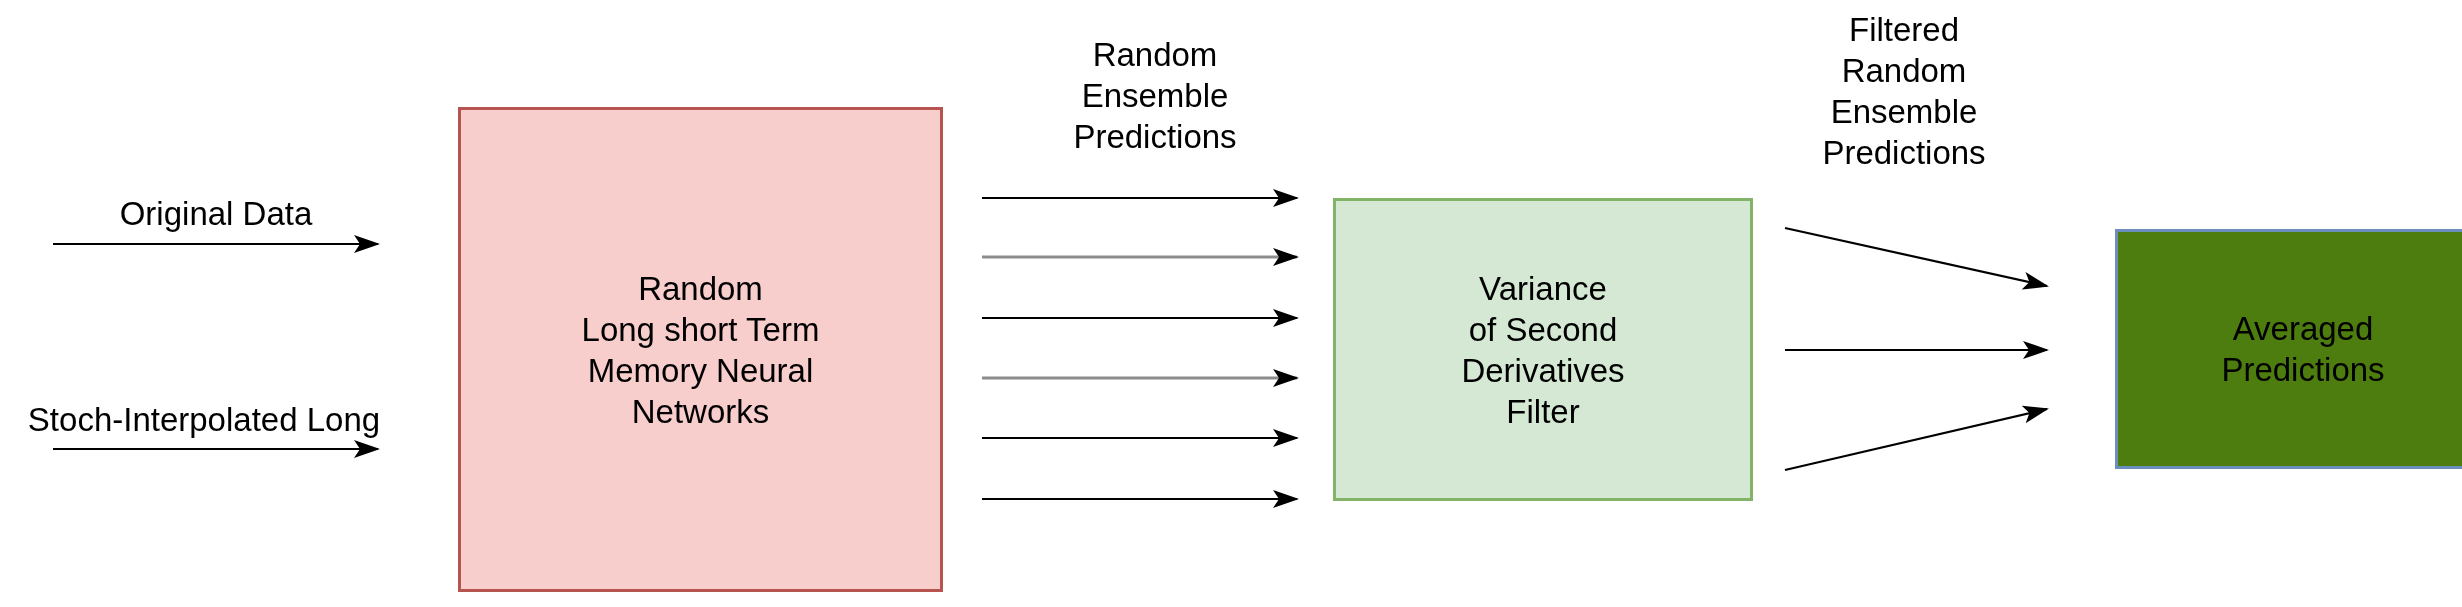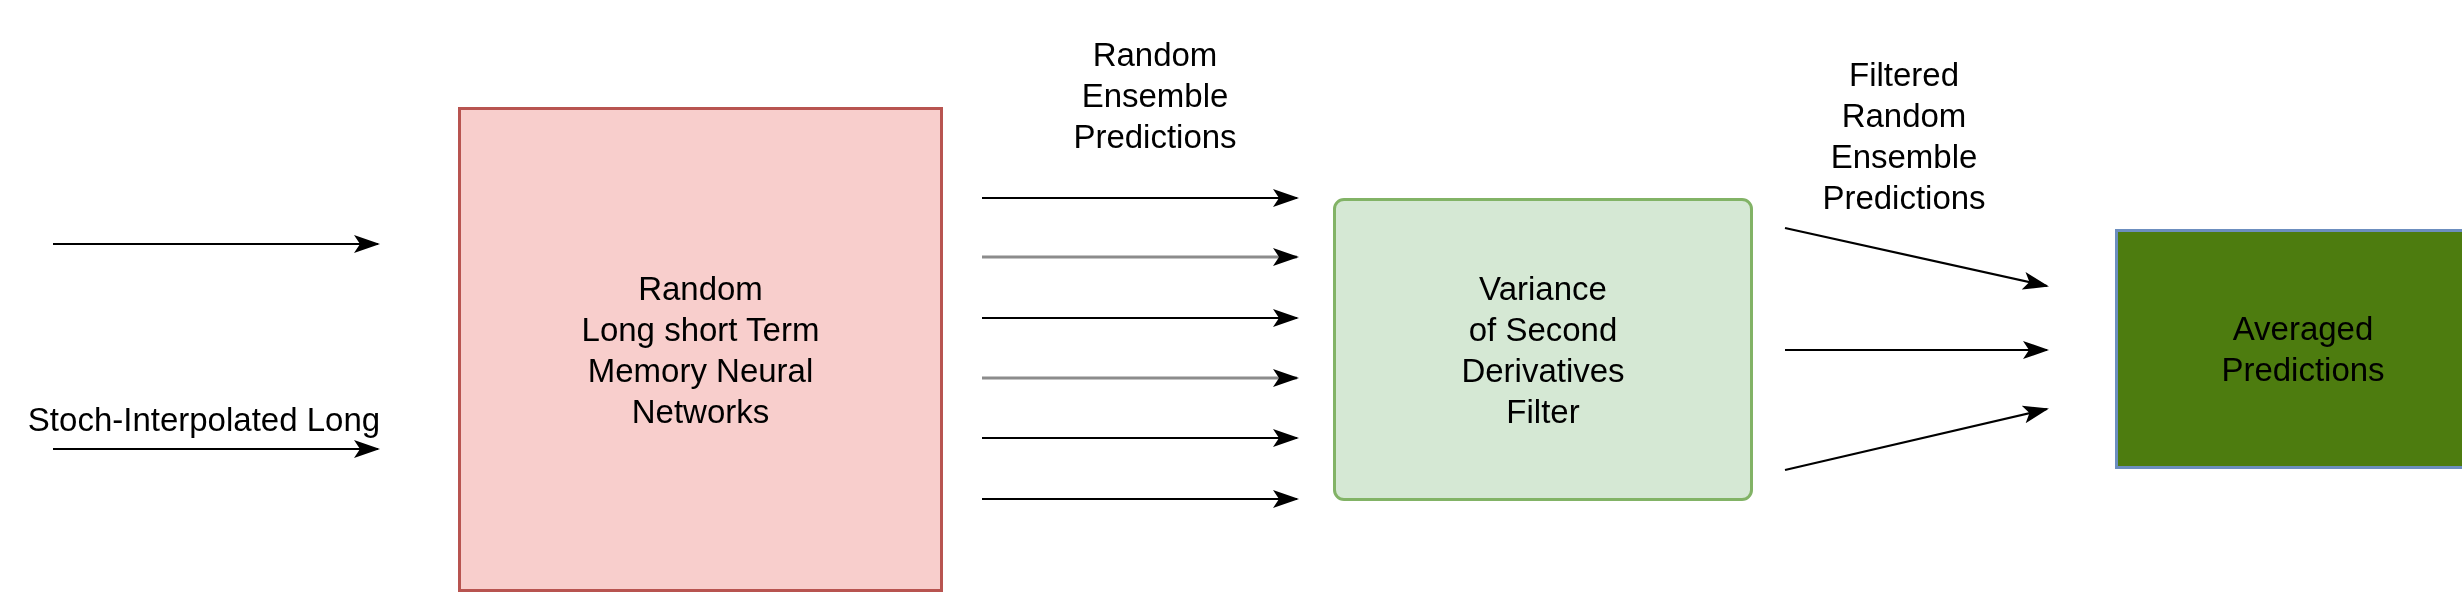--- a/index.html
+++ b/index.html
@@ -59,36 +59,37 @@
     <line x1="982" y1="318" x2="1297" y2="318" stroke-width="2.2" marker-end="url(#arrowhead)" stroke="#000000"></line>
     <line x1="982" y1="378" x2="1297" y2="378" stroke-width="3.2" marker-end="url(#arrowhead)" stroke="#8c8c8c"></line>
     <line x1="982" y1="438" x2="1297" y2="438" stroke-width="2.2" marker-end="url(#arrowhead)" stroke="#000000"></line>
     <line x1="982" y1="499" x2="1297" y2="499" stroke-width="2.2" marker-end="url(#arrowhead)" stroke="#000000"></line>
 
     <line x1="1785" y1="228" x2="2047" y2="286" stroke-width="2.2" marker-end="url(#arrowhead)" stroke="#000000"></line>
     <line x1="1785" y1="350" x2="2047" y2="350" stroke-width="2.2" marker-end="url(#arrowhead)" stroke="#000000"></line>
     <line x1="1785" y1="470" x2="2047" y2="409" stroke-width="2.2" marker-end="url(#arrowhead)" stroke="#000000"></line>
   </svg>
 
+  <div class="flow-label" style="left:33px; top:193px; width:366px;">Original Data</div>
   <div class="flow-label" style="left:21px; top:399px; width:366px;">Stoch-Interpolated Long</div>
 
   <div class="flow-label" style="left:1005px; top:34px; width:300px;">Random
 Ensemble
 Predictions</div>
-  <div class="flow-label" style="left:1754px; top:9px; width:300px;margin-top:45px;">Filtered
+  <div class="flow-label" style="left:1754px; top:9px; width:300px;">Filtered
 Random
 Ensemble
 Predictions</div>
 
   <div class="node" style="left: 458px; top: 107px; width: 485px; height: 485px; background-color: rgb(248, 206, 204); border-color: rgb(184, 84, 80);">Random
 Long short Term
 Memory Neural
 Networks</div>
 
-  <div class="node" style="left: 1333px; top: 198px; width: 420px; height: 303px; background-color: rgb(213, 232, 212); border-color: rgb(130, 179, 102); border-radius: 11px;">Variance
+  <div class="node" style="left: 1333px; top: 198px; width: 420px; height: 303px; background-color: rgb(213, 232, 212); border-color: rgb(130, 179, 102);">Variance
 of Second
 Derivatives
 Filter</div>
 
   <div class="node" style="left: 2115px; top: 229px; width: 376px; height: 240px; background-color: #4d7c0f; border-color: rgb(108, 142, 191);">Averaged
 Predictions</div>
 
 </div>
 
 </body></html>

